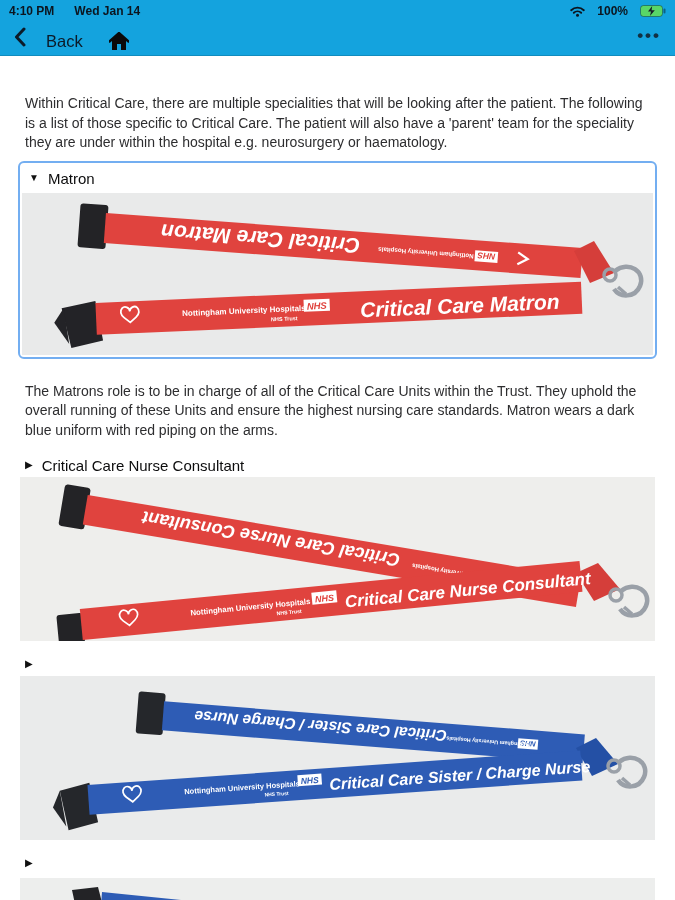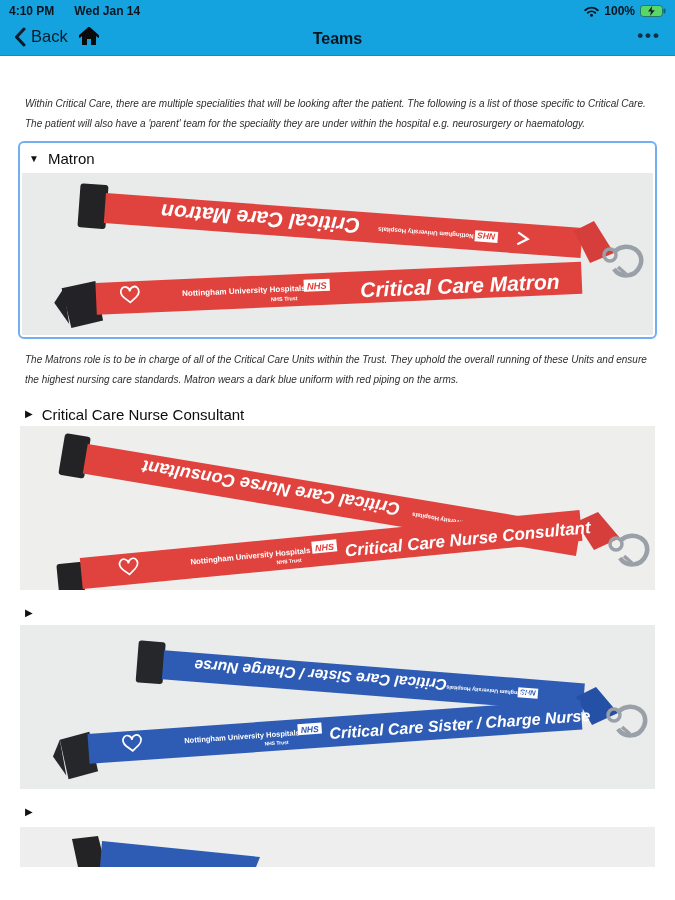--- a/index.html
+++ b/index.html
@@ -10,46 +10,46 @@
     font-family:"Liberation Sans", sans-serif;
     -webkit-font-smoothing:antialiased;
   }
   
   .status-bar {
     height:22px; background:#14A3DE;
     display:flex; align-items:center; justify-content:space-between;
     padding:0 9px; font-size:12px; font-weight:700; color:#0c151f;
   }
   .sb-left { display:flex; gap:20px; align-items:flex-end; }
-  .sb-right { display:flex; gap:5px; align-items:center; }
+  .sb-right { display:flex; gap:12px; align-items:center; }
   .sb-right svg { display:block; }
   
   .nav-bar {
     height:34px; background:#14A3DE; position:relative;
     display:flex; align-items:center; padding:0 14px;
     border-bottom:1px solid rgba(0,0,0,0.14);
   }
   .nav-title {
     position:absolute; left:0; right:0; text-align:center;
     font-weight:700; font-size:16px; color:#0b141d; pointer-events:none;
   }
-  .nav-left { display:flex; align-items:flex-start; gap:5px; z-index:1; cursor:pointer; }
+  .nav-left { display:flex; align-items:flex-end; gap:20px; z-index:1; cursor:pointer; }
   .back-label { font-size:16.5px; color:#0c1a28; font-weight:400; }
   .home-btn { margin-left:6px; cursor:pointer; display:flex; }
   .nav-more {
     margin-left:auto; z-index:1; cursor:pointer;
     font-size:17px; font-weight:700; letter-spacing:2px; color:#123042;
     line-height:10px; padding-bottom:6px;
   }
   
   .para {
     margin:38px 25px 0 25px; width:626px;
-    font-size:10px; line-height:19.5px; color:#2d2d2f;font-style:italic;
-  }
-  .para.second { margin-top:11px; }
+    font-size:14px; line-height:19.5px; color:#2d2d2f;
+  }
+  .para.second { margin-top:23px; }
   .matron-box {
     margin:8px 18px 0 18px; width:639px;
     border:2px solid #73AEF1; border-radius:6px;
     background:#ffffff; padding:2px; cursor:pointer;
   }
   .box-header { display:flex; align-items:center; gap:9px; padding:5px 7px 6px 7px; }
   .hdr-arrow { font-size:10px; color:#111; line-height:1; }
   .hdr-title { font-weight:400; font-size:15px; color:#0c0c0d; }
   .section-header {
     display:flex; align-items:center; gap:9px;
@@ -84,21 +84,20 @@
       <svg width="26" height="12" viewBox="0 0 26 12">
         <rect x="0.5" y="0.5" width="22" height="11" rx="3" fill="#58D668" stroke="rgba(0,0,0,0.35)"></rect>
         <rect x="23.5" y="3.5" width="2" height="5" rx="1" fill="rgba(0,0,0,0.4)"></rect>
         <polygon points="12.2,1 8,6.6 11,6.6 10,11 14.8,5.2 11.6,5.2" fill="#17202a"></polygon>
       </svg>
     </span>
   </div>
 </div>
 
 <div class="nav-bar">
-  <div class="nav-title">Teams</div>
   <div class="nav-left">
     <span>
       <svg width="12" height="20" viewBox="0 0 12 20">
         <path d="M10,2 L2.5,10 L10,18" stroke="#0c1a28" stroke-width="3" fill="none" stroke-linecap="round" stroke-linejoin="round"></path>
       </svg>
     </span>
     <span class="back-label">Back</span>
     <span class="home-btn">
       <svg width="20" height="19" viewBox="0 0 20 19">
         <path d="M1,9 L10,1 L19,9 L17,9 L17,18 L12,18 L12,12 L8,12 L8,18 L3,18 L3,9 Z" fill="#0b0b0b"></path>

